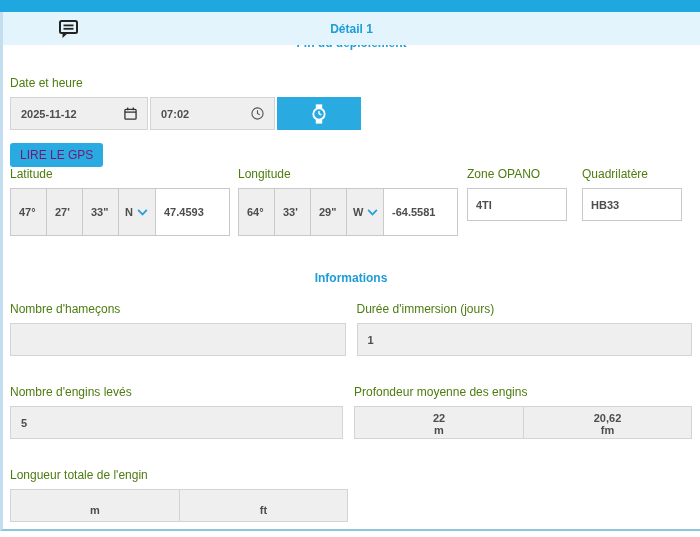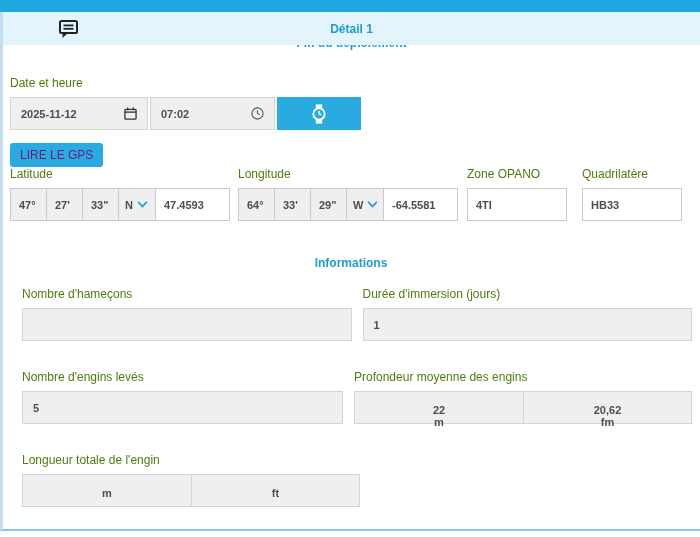--- a/index.html
+++ b/index.html
@@ -41,54 +41,54 @@
   }
 
   .content { position:relative; padding:0 8px 0 7px; }
 
   .field-label { font-size:12px; color:#4d7c0f; margin-bottom:7px; }
 
   .box {
     background:#EFEFEF; border:1px solid #D4D4D4;
     height:33px; display:flex; align-items:center;
     font-size:11px; font-weight:bold; color:#4d4d4d;
-    padding:12px 10px;
+    padding:5px 10px;
   }
   .box .spacer { flex:1; }
   .date-box { width:138px; }
   .time-box { width:125px; }
   .timer-btn {
     width:84px; height:33px; background:#29ABE2; border:none; cursor:pointer;
     display:flex; align-items:center; justify-content:center;
   }
 
   .gps-btn {
     margin-top:13px; background:#29ABE2; color:#701a75; border:none; cursor:pointer;
     font-size:12px; padding:5px 10px; border-radius:3px; display:inline-block;
     font-family:"Liberation Sans", sans-serif;
   }
 
   .coord-row { display:flex; }
   .coord-group { }
-  .cells { display:flex; border:1px solid #C9C9C9; height:33px; }
+  .cells { display:flex; border:1px solid #C9C9C9; height:48px; }
   .cell {
     background:#EFEFEF; border-right:1px solid #C9C9C9;
     display:flex; align-items:center; padding-left:8px;
     font-size:11px; font-weight:bold; color:#4d4d4d;
   }
   .cell.deg { width:36px; }
   .cell.dir { width:37px; gap:4px; padding-left:6px; cursor:pointer; }
   .cell.dec { width:72px; background:#fff; border-right:none; }
   .simple-input {
     width:100px; height:33px; background:#fff; border:1px solid #C9C9C9;
     display:flex; align-items:center; padding-left:8px;
     font-size:11px; font-weight:bold; color:#4d4d4d;
   }
 
-  .info-grid-row { display:flex; gap:11px;margin-left:12px; }
+  .info-grid-row { display:flex; gap:11px; }
   .col { width:338px; }
   .group { display:flex; }
   .group .box { border-right-width:0; }
   .group .box:last-child { border-right-width:1px; }
   .half { width:169px;flex-direction:column; }
   .unit { font-weight:bold; color:#4d4d4d; font-size:11px; }
 
   .mt18 { margin-top:17px; }
   .mt30 { margin-top:29px; }
   .mt36 { margin-top:35px; }

